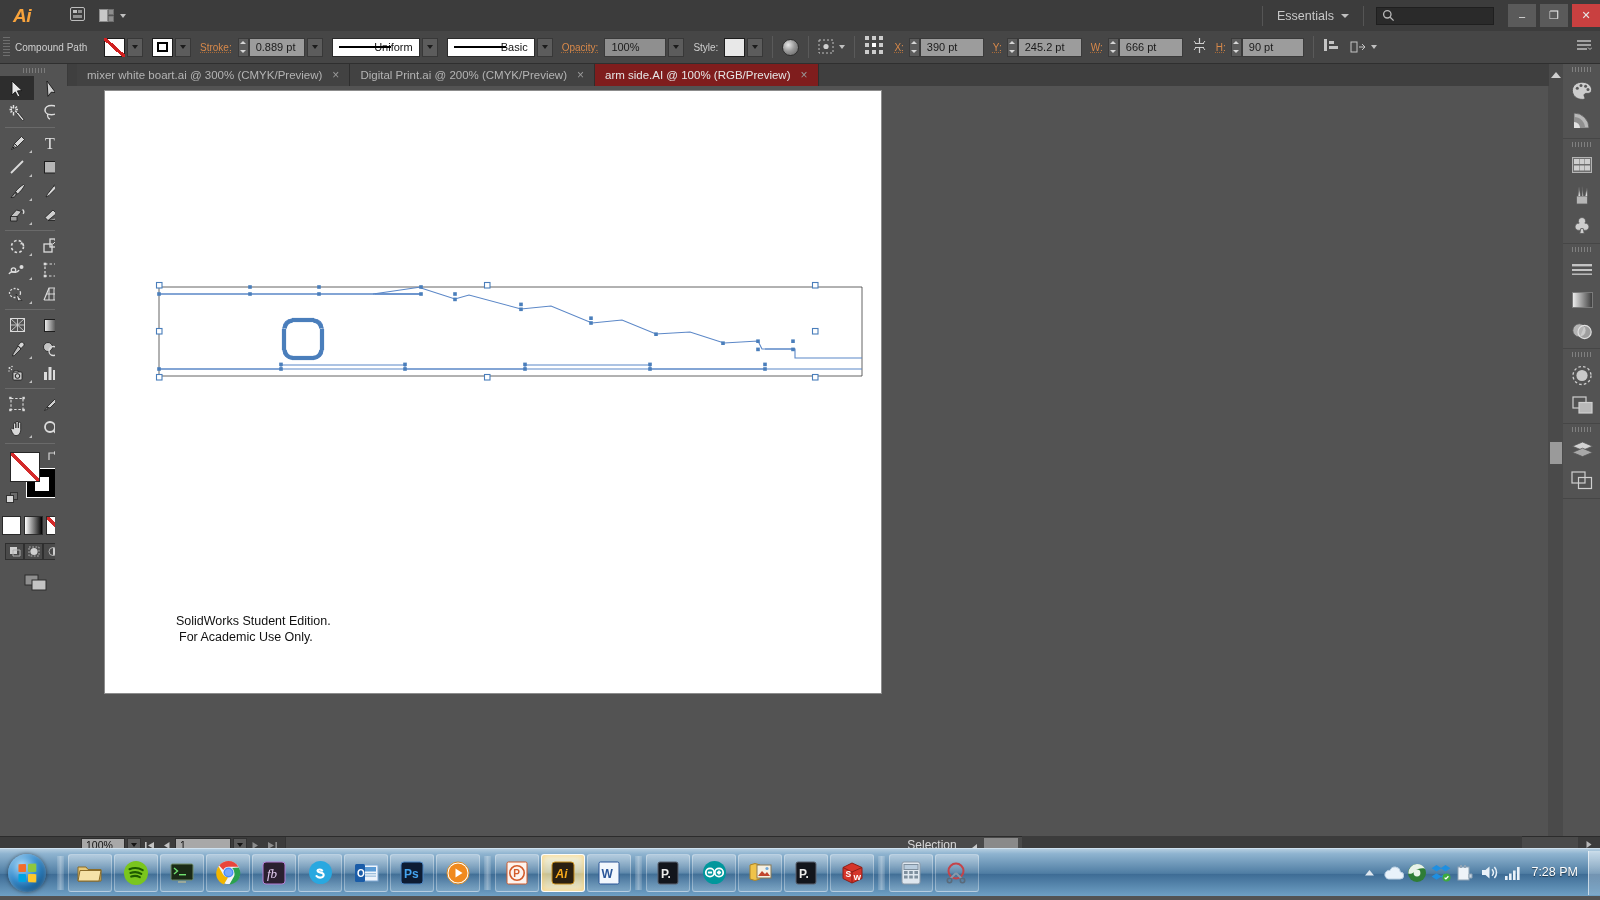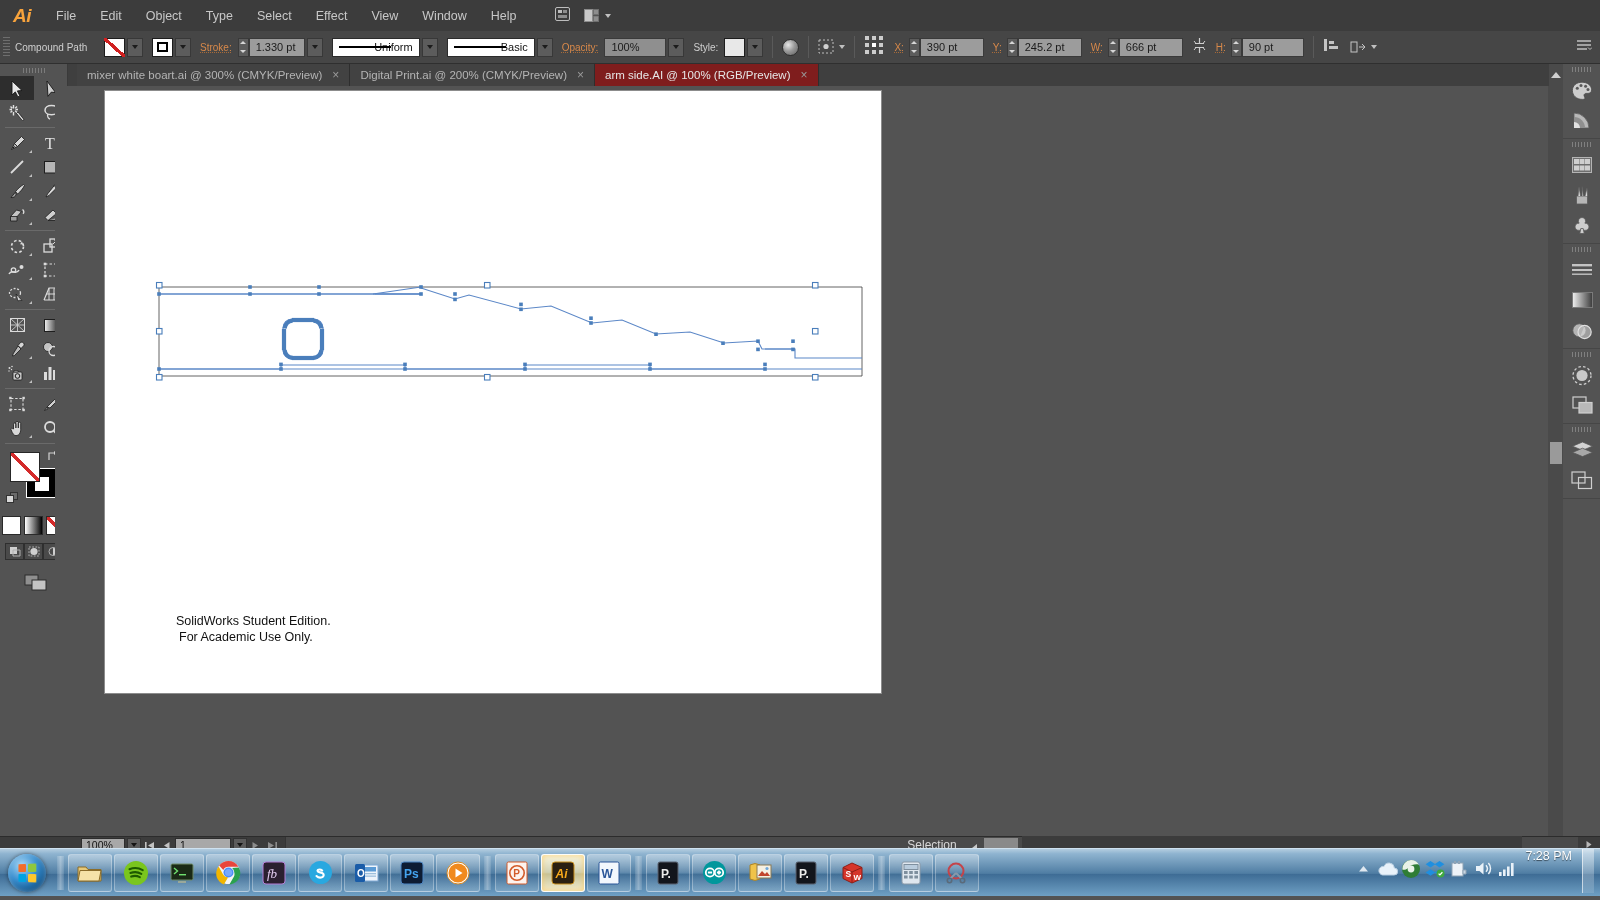--- a/index.html
+++ b/index.html
@@ -316,70 +316,80 @@
     display: flex; align-items: center; justify-content: center;
     border: 1px solid rgba(255,255,255,.30);
     border-radius: 3px;
     background: linear-gradient(to bottom, rgba(255,255,255,.34), rgba(255,255,255,.10) 48%, rgba(255,255,255,.02) 52%, rgba(255,255,255,.16));
   }
   .tbbtn.active {
     border-color: rgba(255,255,255,.85);
     background: linear-gradient(to bottom, rgba(255,250,225,.92), rgba(255,238,185,.72) 48%, rgba(255,228,150,.70) 52%, rgba(255,245,210,.90));
     box-shadow: inset 0 0 6px rgba(255,200,90,.8);
   }
-  .tray { margin-left: auto; display: flex; align-items: flex-start; padding-right: 6px; height: 48px; }
+  .tray { margin-left: auto; display: flex; align-items: center; height: 48px; }
   .tray-icon { width: 24px; height: 40px; display:flex;align-items:center;justify-content:center; }
   .clock {
     color: #fff; font-size: 12.5px; text-align: center; line-height: 15px;
     padding: 0 8px 0 6px; text-shadow: 0 1px 1px rgba(0,0,0,.55);
   }
   .showdesk {
     width: 12px; height: 44px; margin-left: 2px;
     background: linear-gradient(to bottom, rgba(255,255,255,.45), rgba(255,255,255,.12));
     border-left: 1px solid rgba(255,255,255,.6);
   }
 </style>
 </head>
 <body>
 
 <div class="app">
 
   <div class="menubar">
     <div class="ai-logo">Ai</div>
-    <div class="menu-items">
-      <div class="menu-item">File</div>
-      <div class="menu-item">Edit</div>
-      <div class="menu-item">Object</div>
-      <div class="menu-item">Type</div>
-      <div class="menu-item">Select</div>
-      <div class="menu-item">Effect</div>
-      <div class="menu-item">View</div>
-      <div class="menu-item">Window</div>
-      <div class="menu-item">Help</div>
-    </div>
 
     <div style="display:flex;align-items:center;margin-left:26px;gap:14px;">
       <span>
         <svg width="15" height="14" viewBox="0 0 15 14">
             <rect x="0.5" y="0.5" width="14" height="13" rx="1.5" fill="none" stroke="#bdbdbd"></rect>
             <rect x="3" y="3" width="4" height="3" fill="#bdbdbd"></rect>
             <rect x="8" y="3" width="4" height="3" fill="#8e8e8e"></rect>
             <rect x="3" y="8" width="9" height="3" fill="#8e8e8e"></rect>
           </svg>
       </span>
       <span style="display:flex;align-items:center;">
         <svg width="17" height="14" viewBox="0 0 17 14">
             <rect x="0.5" y="0.5" width="8" height="12" fill="#c9c9c9" stroke="#8c8c8c"></rect>
             <rect x="9.5" y="0.5" width="5" height="5" fill="#8e8e8e" stroke="#6f6f6f"></rect>
             <rect x="9.5" y="7" width="5" height="5.5" fill="#8e8e8e" stroke="#6f6f6f"></rect>
           </svg>
         <i style="width:0;height:0;margin-left:4px;border-left:3.5px solid transparent;border-right:3.5px solid transparent;border-top:4px solid #c0c0c0;"></i>
       </span>
     </div>
 
+    <div class="menubar-right">
+      <div class="vsep"></div>
+      <div class="ws-switcher">
+        <span>Essentials</span>
+        <i class="caret"></i>
+      </div>
+      <div class="vsep"></div>
+      <div class="searchbox">
+        <span>
+          <svg width="13" height="13" viewBox="0 0 13 13">
+              <circle cx="5.3" cy="5.3" r="3.7" fill="none" stroke="#b8b8b8" stroke-width="1.3"></circle>
+              <line x1="8.2" y1="8.2" x2="11.6" y2="11.6" stroke="#b8b8b8" stroke-width="1.3"></line>
+            </svg>
+        </span>
+      </div>
+      <div class="wincontrols">
+        <div class="wc">–</div>
+        <div class="wc">❐</div>
+        <div class="wc close">✕</div>
+      </div>
+    </div>
   </div>
 
   <div class="controlbar">
     <div class="grip"></div>
 
     <div class="cb-label" style="width:80px">Compound Path</div>
 
     <div class="cb-gap"></div>
     <div style="display:flex;align-items:center;">
       <span class="swatch-box swatch-none"></span>
@@ -394,21 +404,21 @@
       <span class="tiny-drop"></span>
     </div>
 
     <div class="cb-gap"></div>
     <div class="cb-label or">Stroke:</div>
     <div style="display:flex;align-items:center;margin-left:6px;">
       <span class="stepper">
           <i class="up"></i>
           <i class="dn"></i>
         </span>
-      <span class="field" style="width:56px">1.330 pt</span>
+      <span class="field" style="width:56px">0.889 pt</span>
       <span class="tiny-drop"></span>
     </div>
 
     <div class="cb-gap"></div>
     <div style="display:flex;align-items:center;">
       <span class="lineprev" style="width:88px">
         <i class="rule" style="width:52px;"></i>
         <span>Uniform</span>
       </span>
       <span class="tiny-drop"></span>

